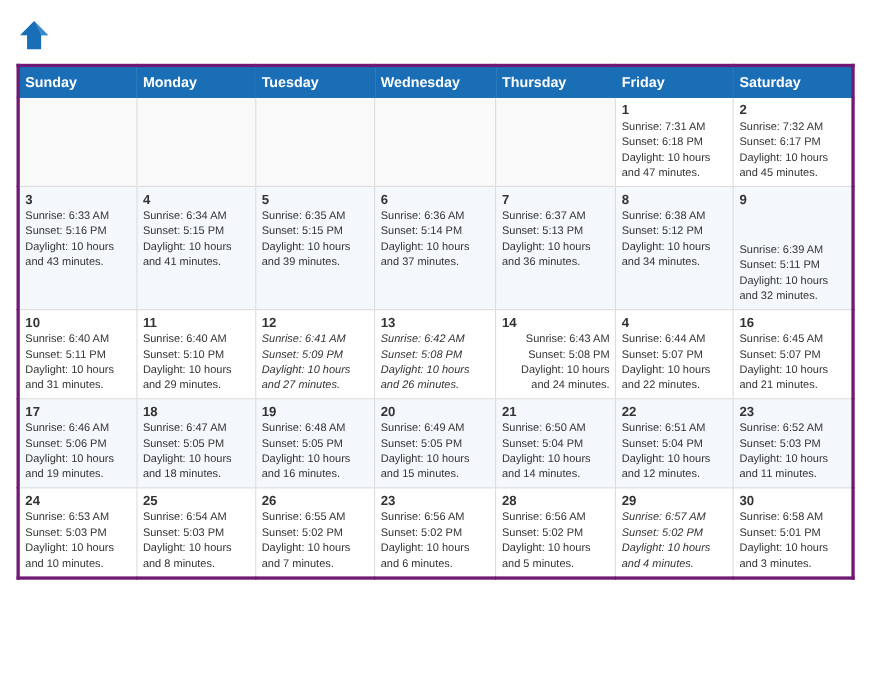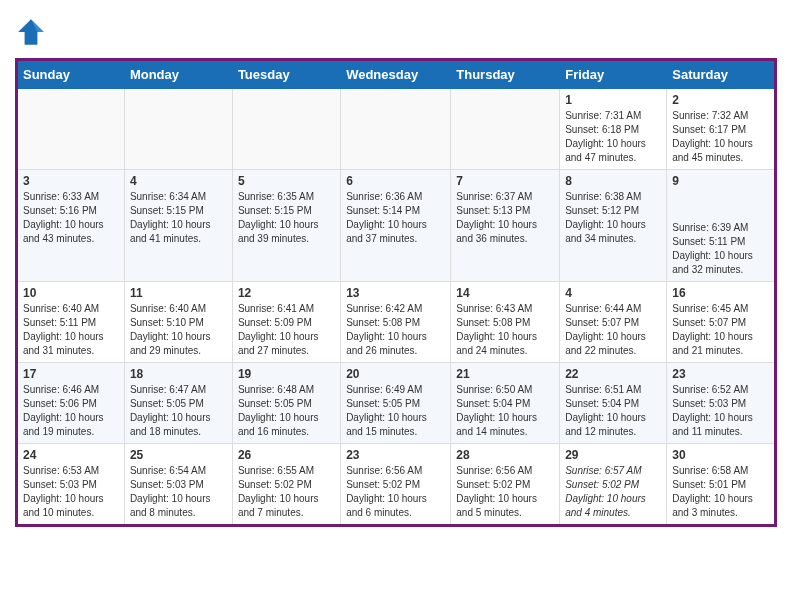--- a/index.html
+++ b/index.html
@@ -212,35 +212,35 @@
           </td>
           <td>
             <span class="day-num">11</span>
             <div class="day-info" style="white-space: pre-line;">Sunrise: 6:40 AM
 Sunset: 5:10 PM
 Daylight: 10 hours
 and 29 minutes.</div>
           </td>
           <td>
             <span class="day-num">12</span>
-            <div class="day-info" style="white-space: pre-line;">Sunrise: 6:41 AM
+            <div class="day-info" style="white-space: pre-line; font-style: italic;">Sunrise: 6:41 AM
 Sunset: 5:09 PM
 Daylight: 10 hours
 and 27 minutes.</div>
           </td>
           <td>
             <span class="day-num">13</span>
-            <div class="day-info" style="white-space: pre-line;">Sunrise: 6:42 AM
+            <div class="day-info" style="white-space: pre-line; font-style: italic;">Sunrise: 6:42 AM
 Sunset: 5:08 PM
 Daylight: 10 hours
 and 26 minutes.</div>
           </td>
           <td>
             <span class="day-num">14</span>
-            <div class="day-info" style="white-space: pre-line;">Sunrise: 6:43 AM
+            <div class="day-info" style="white-space: pre-line; text-align: right;">Sunrise: 6:43 AM
 Sunset: 5:08 PM
 Daylight: 10 hours
 and 24 minutes.</div>
           </td>
           <td>
             <span class="day-num">4</span>
             <div class="day-info" style="white-space: pre-line;">Sunrise: 6:44 AM
 Sunset: 5:07 PM
 Daylight: 10 hours
 and 22 minutes.</div>

